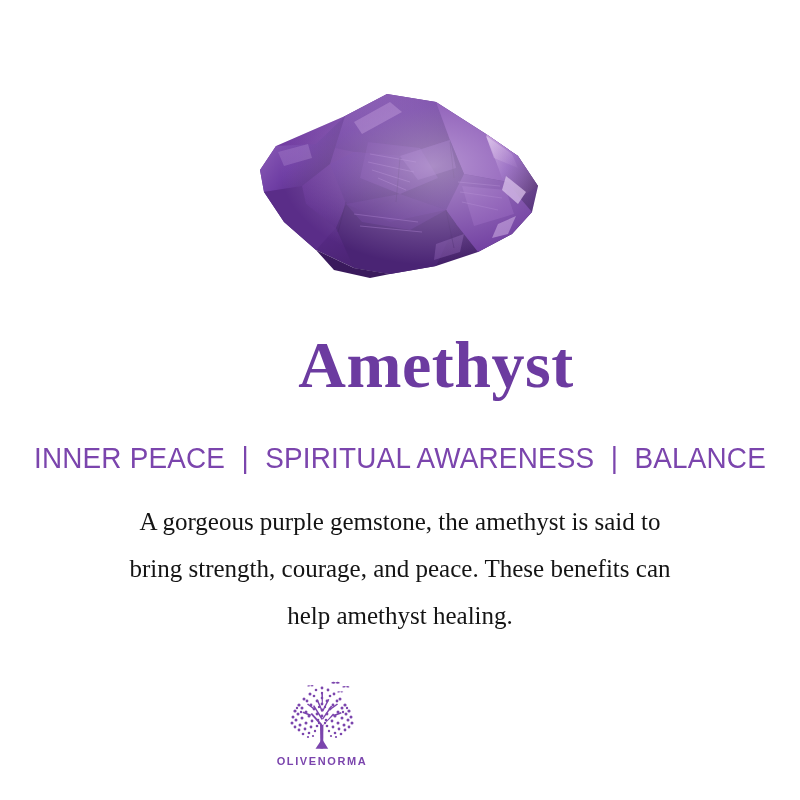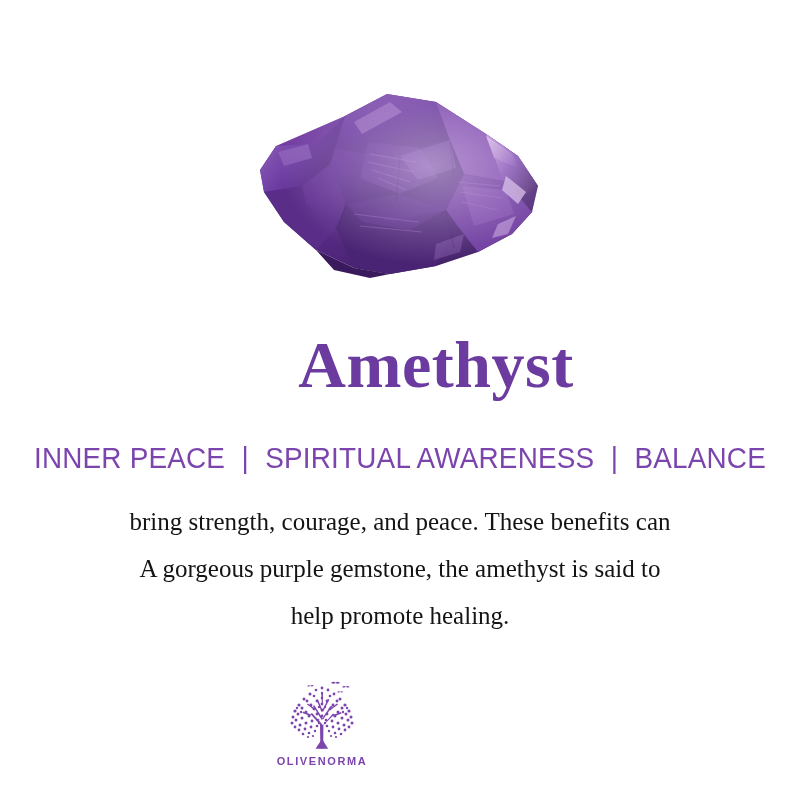--- a/index.html
+++ b/index.html
@@ -223,23 +223,23 @@
 
   <div class="keywords">
     <span class="kw">INNER PEACE</span>
     <span class="sep">|</span>
     <span class="kw">SPIRITUAL AWARENESS</span>
     <span class="sep">|</span>
     <span class="kw">BALANCE</span>
   </div>
 
   <div class="desc">
+    <span class="line">A gorgeous purple gemstone, the amethyst is said to</span>
     <span class="line">bring strength, courage, and peace. These benefits can</span>
-    <span class="line">A gorgeous purple gemstone, the amethyst is said to</span>
-    <span class="line">help promote healing.</span>
+    <span class="line">help amethyst healing.</span>
   </div>
 
   <div class="logo">
     <svg class="logo-mark" viewBox="0 0 86 74" xmlns="http://www.w3.org/2000/svg">
       <g fill="#7b45ad">
 
         <path d="M41.4 70.5 L41.0 47.0 L44.4 47.0 L44.2 70.5 Z"></path>
         <path d="M36.5 70.8 L42.0 62.5 L44.0 62.5 L49.2 70.8 Z"></path>
 
         <path d="M42.6 48.5 L31.5 36.0 L33.0 35.0 L43.4 46.6 Z"></path>

